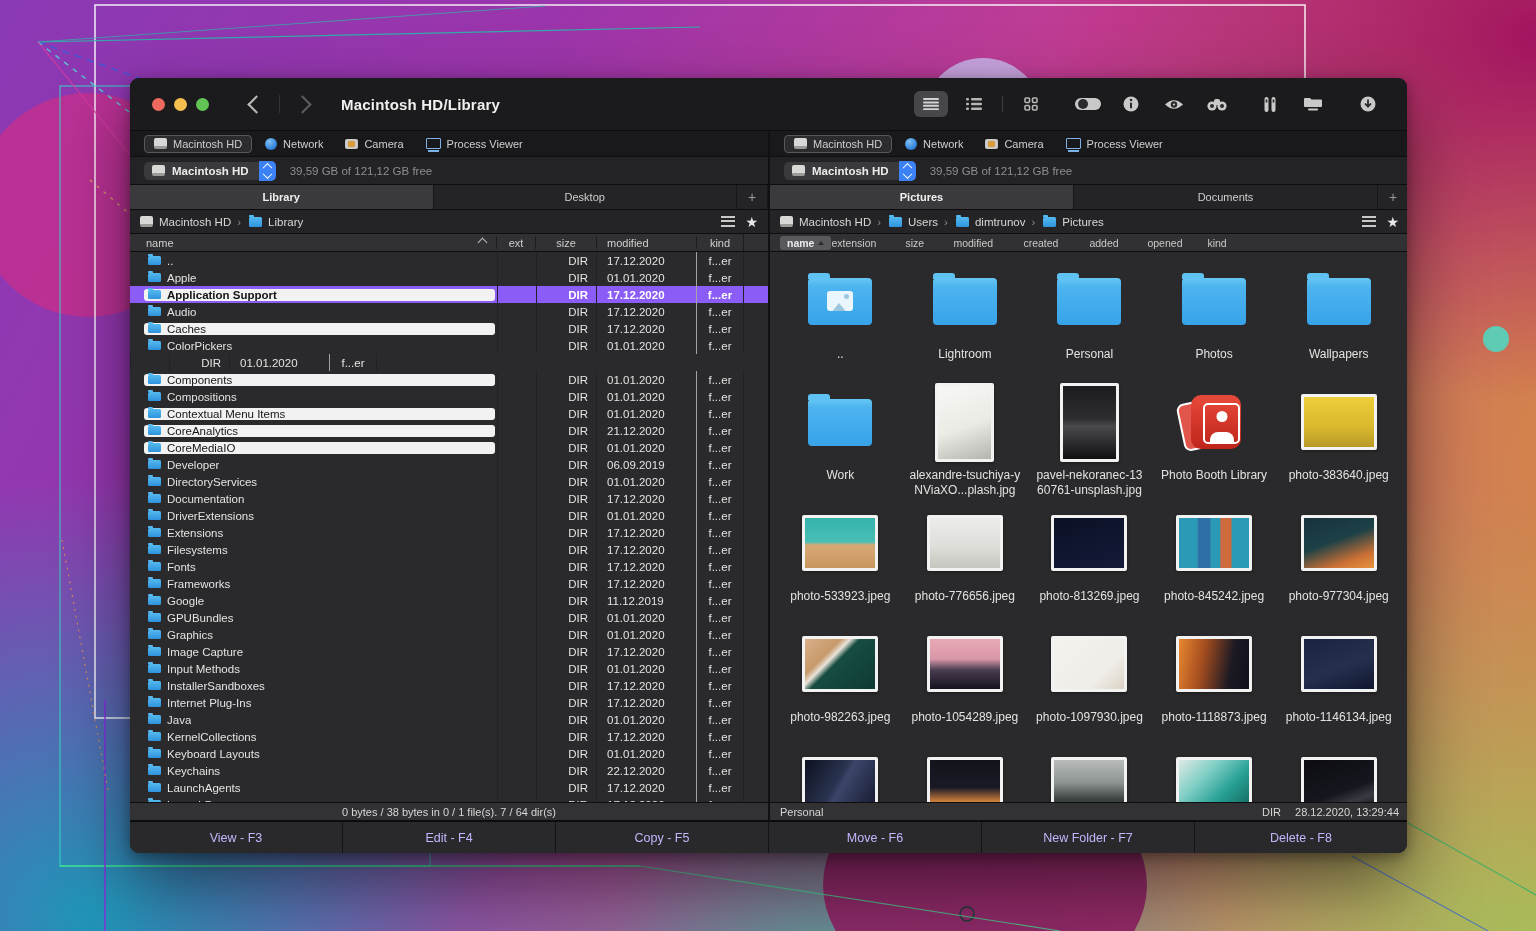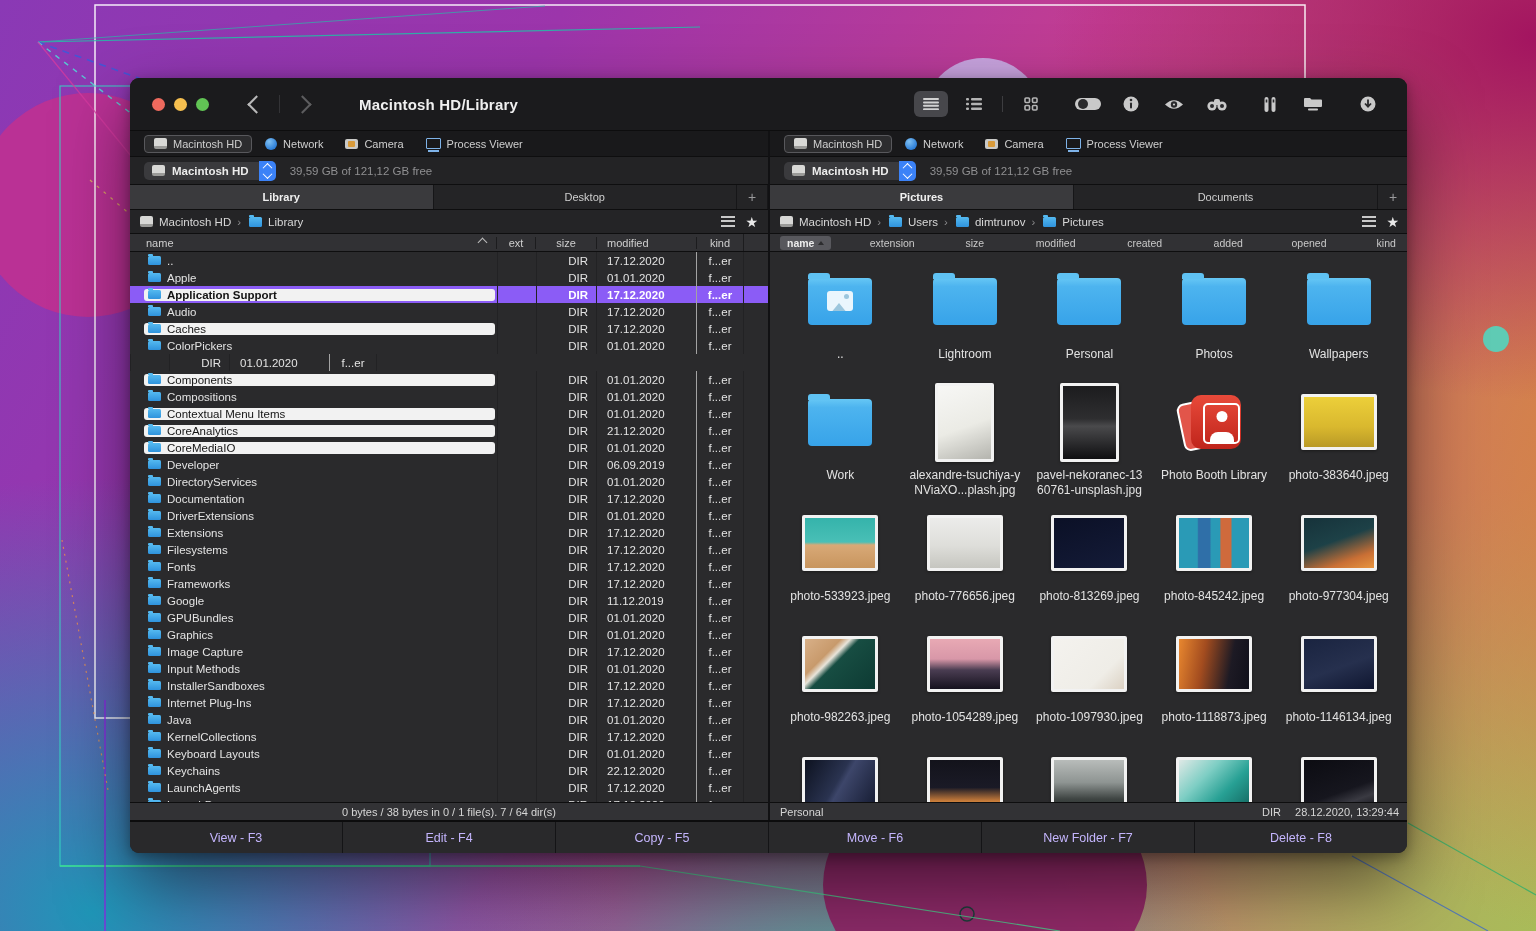--- a/index.html
+++ b/index.html
@@ -19,21 +19,21 @@
     background:#232325;border-radius:9px;overflow:hidden;
     box-shadow:0 30px 70px rgba(0,0,0,.5),0 4px 14px rgba(0,0,0,.35);
     display:flex;flex-direction:column;color:#e0e0e0;}
   .titlebar{height:52px;flex:none;background:#1b1b1d;display:flex;align-items:center;padding:0 22px;border-bottom:1px solid #0d0d0e;}
   .tl{width:13px;height:13px;border-radius:50%;margin-right:9px;flex:none;}
   .tl.red{background:#ee6a5e}.tl.yel{background:#f5bf4f}.tl.grn{background:#61c454}
   .navbtns{display:flex;align-items:center;margin-left:22px;}
   .chev{width:11px;height:11px;border-left:2.2px solid #b9b9b9;border-bottom:2.2px solid #b9b9b9;transform:rotate(45deg);margin:0 10px;}
   .chev.fwd{transform:rotate(-135deg);border-color:#5d5d5f;}
   .navdiv{width:1px;height:18px;background:#333336;margin:0 6px;}
-  .wtitle{font-size:15px;font-weight:bold;color:#f0f0f0;margin-left:40px;letter-spacing:.2px;}
+  .wtitle{font-size:15px;font-weight:bold;color:#f0f0f0;margin-left:22px;letter-spacing:.2px;}
   .tb-icons{margin-left:auto;display:flex;align-items:center;gap:9px;}
   .tbi{width:34px;height:26px;display:flex;align-items:center;justify-content:center;border-radius:6px;}
   .tbi.on{background:#47474b;}
   .tbi svg{display:block}
   .tbsep{width:1px;height:16px;background:#3d3d40;margin:0 2px;}
 
   
   .panes{flex:1;display:flex;min-height:0;}
   .pane{width:638px;flex:none;display:flex;flex-direction:column;min-height:0;background:#2a2a2c;}
   .pane.right{width:639px;border-left:2px solid #111113;}
@@ -90,21 +90,21 @@
   .frow.sel .pill{background:#f2f2f2;}
   .frow.sel .fname{color:#141414;}
   .frow.cur{background:#8b5cf6;}
   .frow.cur .fname{font-weight:bold;}
   .frow.cur .c-size,.frow.cur .c-mod,.frow.cur .c-kind{font-weight:bold;color:#fff;}
 
   
   .rheads{height:17px;flex:none;background:#313134;display:flex;align-items:center;font-size:10.5px;color:#c9c9c9;gap:0;border-bottom:1px solid #0e0e0f;padding-left:10px;}
   .rpill{background:#58585d;color:#ececec;border-radius:3px;padding:1px 7px;display:flex;align-items:center;gap:4px;font-weight:bold;}
   .tri-up{width:0;height:0;border-left:3.5px solid transparent;border-right:3.5px solid transparent;border-bottom:4.5px solid #2c2c2e;}
-  .rcol{text-align:center;padding-left:27px;}
+  .rcol{}
   .grid{flex:1;overflow:hidden;display:grid;grid-template-columns:repeat(5,1fr);grid-auto-rows:121px;padding:8px 8px 0 8px;}
   .gcell{display:flex;flex-direction:column;align-items:center;}
   .gicon{height:82px;display:flex;align-items:center;justify-content:center;width:100%;}
   .gfolder{width:64px;height:47px;background:linear-gradient(180deg,#66c7f5 0%,#4db4ef 18%,#37a3e9 100%);border-radius:4px;position:relative;display:flex;align-items:center;justify-content:center;}
   .gfolder::before{content:'';position:absolute;top:-5px;left:0;width:22px;height:6px;background:#5fc2f3;border-radius:3px 3px 0 0;}
   .imgbadge{width:26px;height:20px;background:#eaf6fd;border-radius:3px;position:relative;overflow:hidden;}
   .imgbadge::before{content:'';position:absolute;left:3px;bottom:-3px;width:0;height:0;border-left:9px solid transparent;border-right:9px solid transparent;border-bottom:11px solid #9bc6dd;}
   .imgbadge::after{content:'';position:absolute;right:4px;top:3px;width:5px;height:5px;border-radius:50%;background:#9bc6dd;}
   .gthumb{border:3px solid #f2f2f2;border-radius:2px;box-shadow:0 1px 3px rgba(0,0,0,.4);}
   .gthumb.landscape{width:70px;height:50px;}

